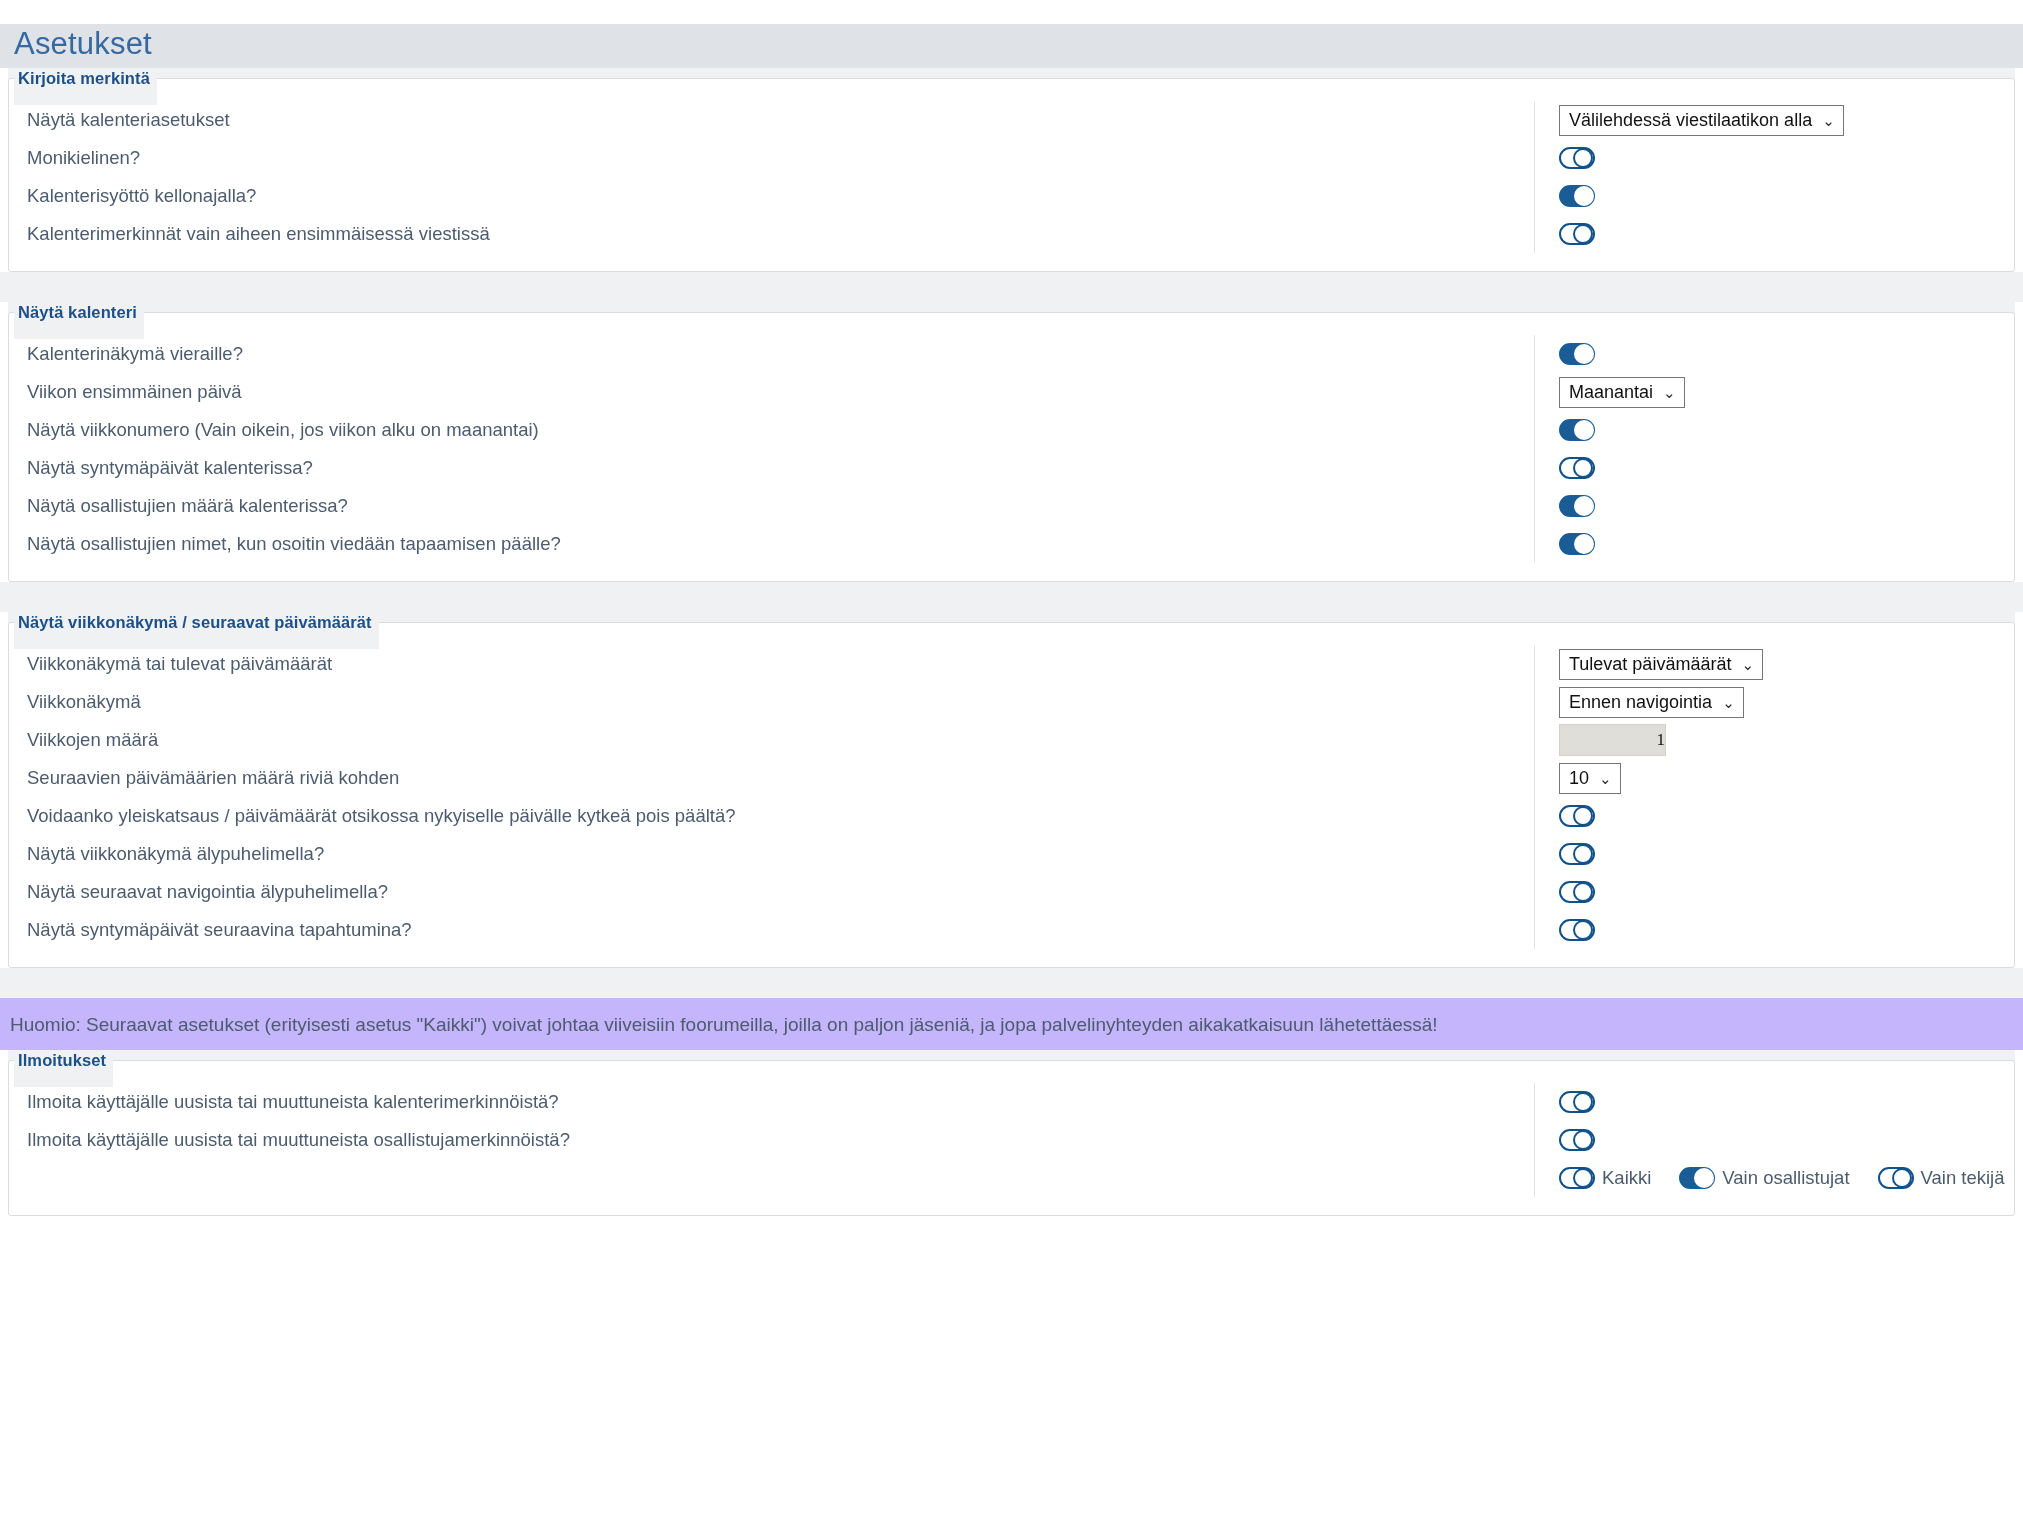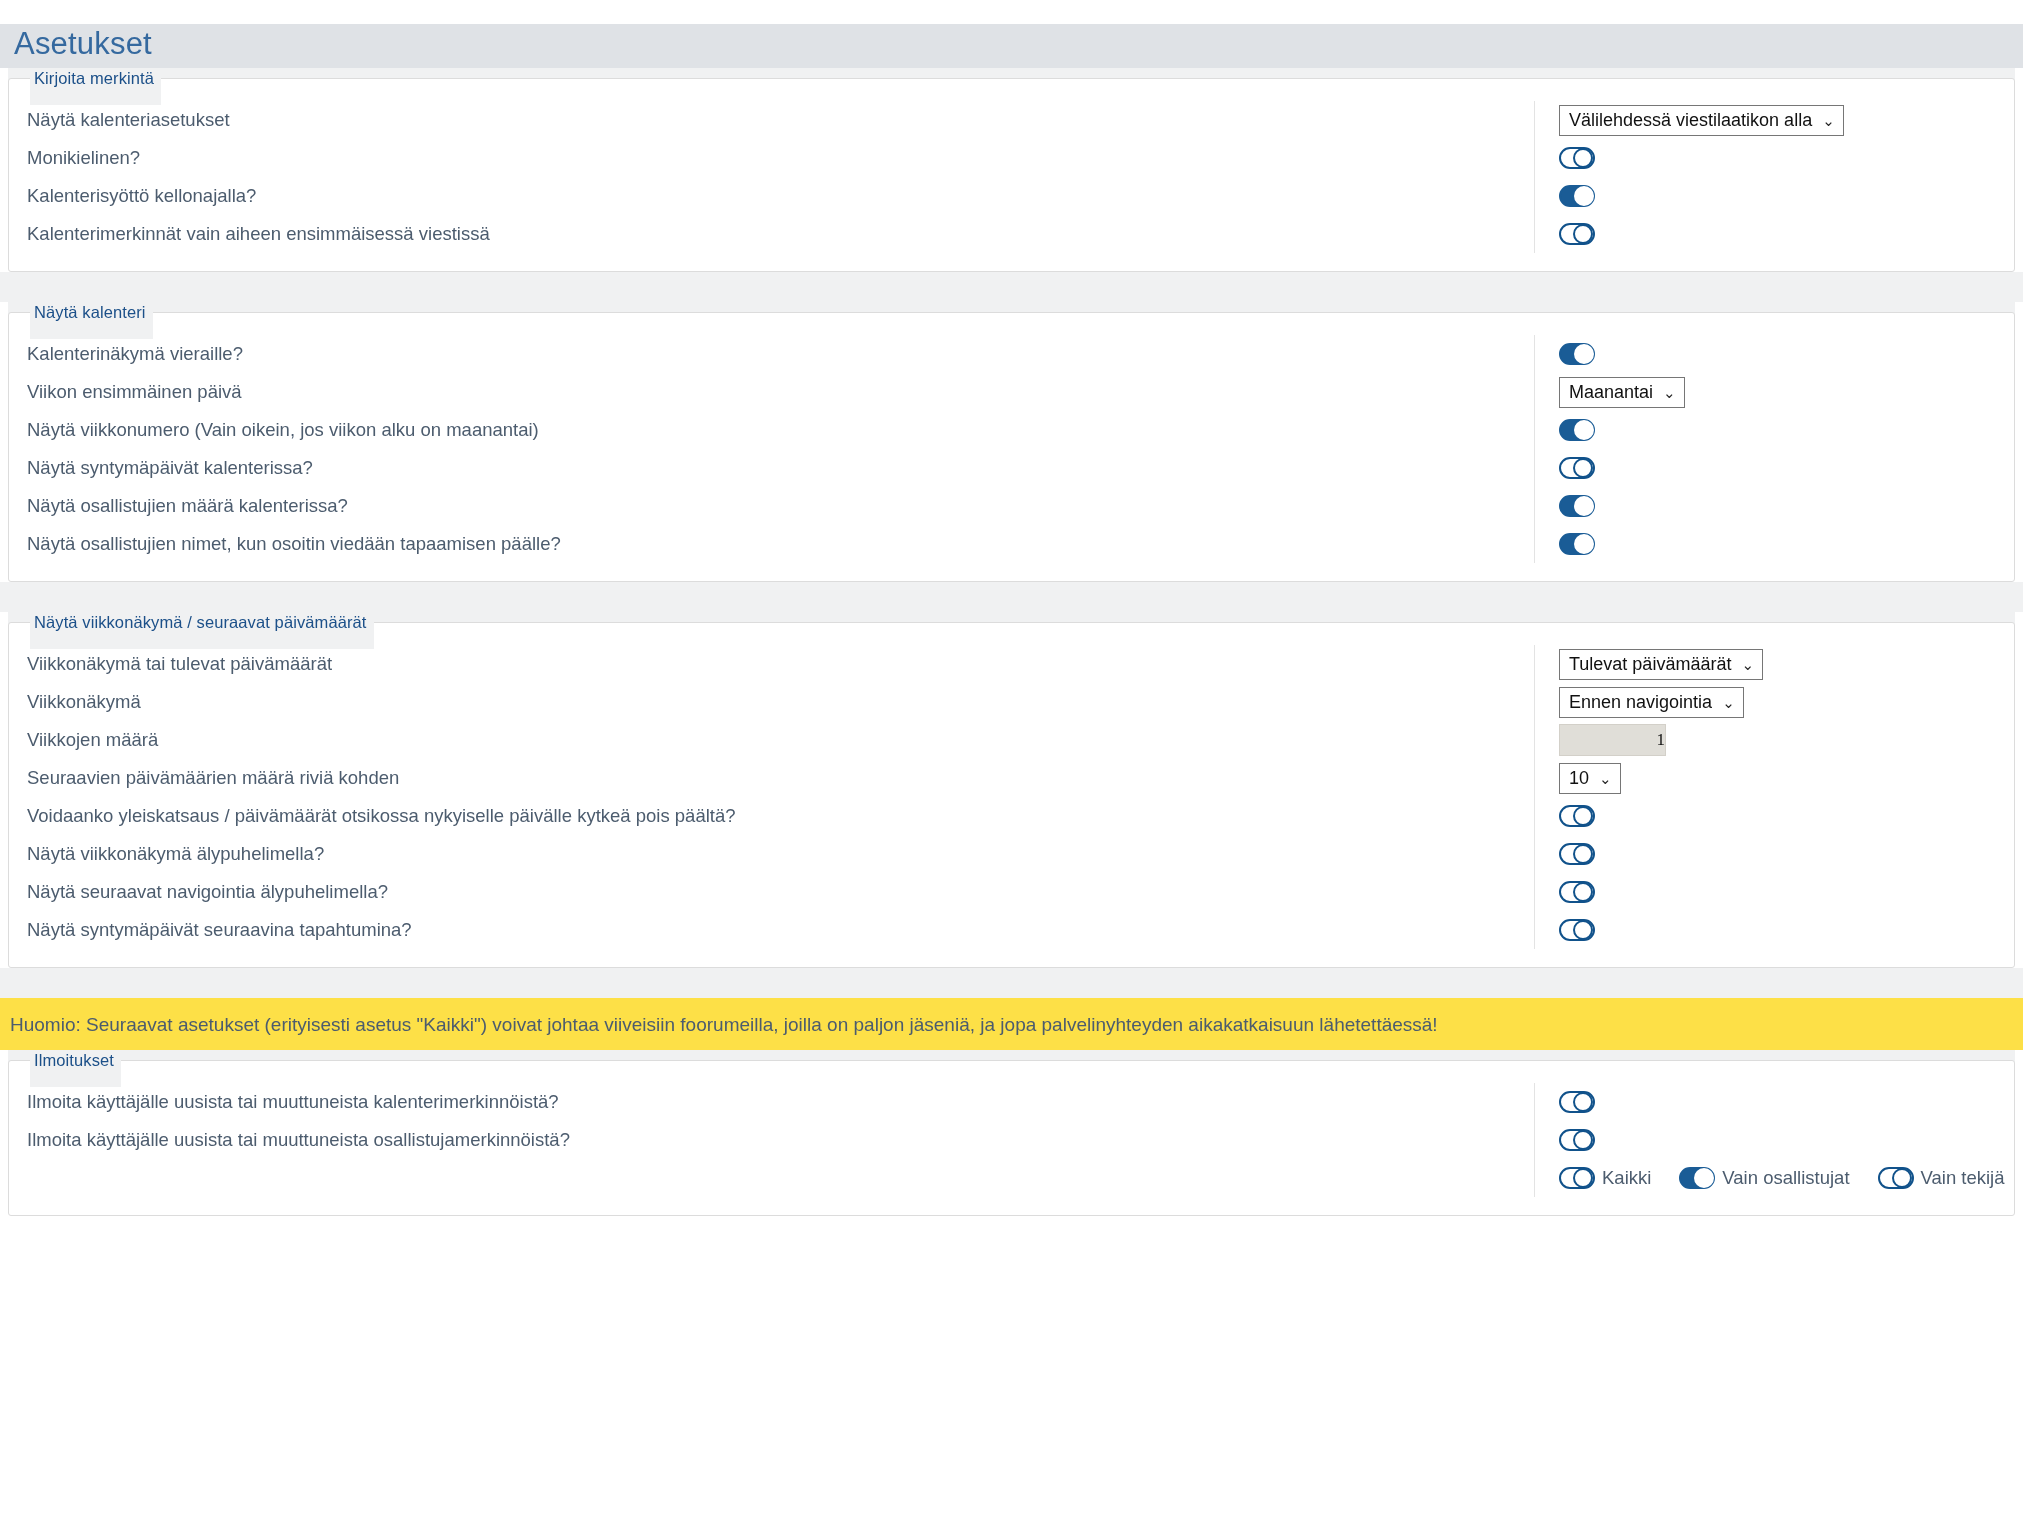--- a/index.html
+++ b/index.html
@@ -42,25 +42,25 @@
     position: relative;
     margin: 0 8px 0 8px;
     background: #ffffff;
   }
   .section-spacer { height: 30px; background: #f0f1f2; }
 
   .section-legend {
     position: relative;
     z-index: 3;
     display: inline-block;
-    margin-left: 22px;
+    margin-left: 6px;
     padding: 0 7px 17px 4px;
     background: #f0f1f2;
     color: #1c5089;
-    font-weight: normal;
+    font-weight: bold;
     font-size: 16.5px;
     line-height: 20px;
     letter-spacing: .1px;
     white-space: nowrap;
   }
   .legend-holder { background: #f0f1f2; height: 20px; }
 
   .section-body {
     border: 1px solid #dcdcdc;
     border-radius: 3px;
@@ -154,21 +154,21 @@
     color: #111;
     font-size: 17px;
     line-height: 30px;
     padding-left: 9px;
     font-family: "Liberation Serif", serif;
     cursor: text;
   }
 
   
   .notice-wrap {
-    background: #fde047;
+    background: #c4b5fd;
     padding: 14px 0 12px 10px;
     margin: 0;
   }
   .notice-text {
     color: #4c5c6e;
     font-size: 19px;
     line-height: 26px;
     white-space: nowrap;
   }
 

